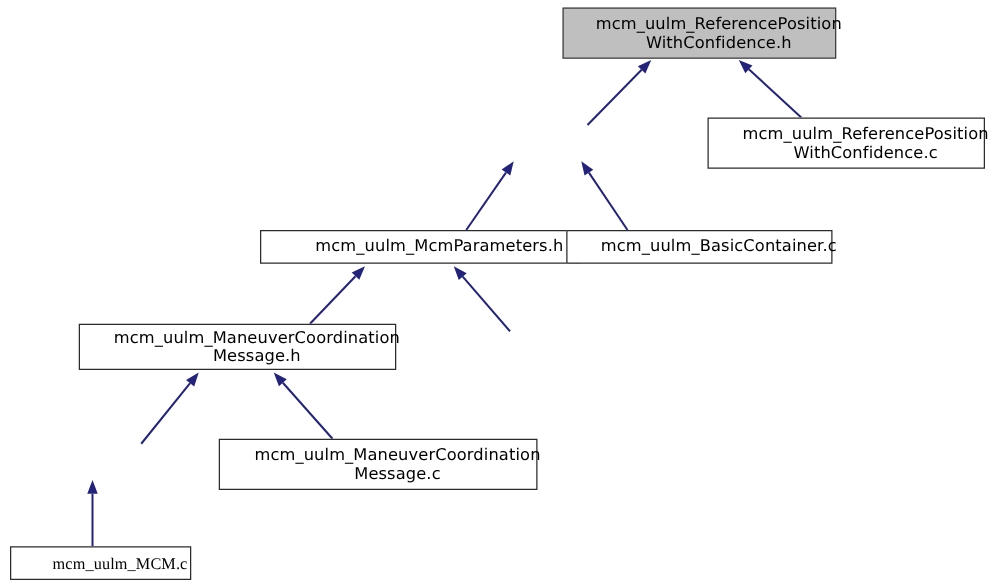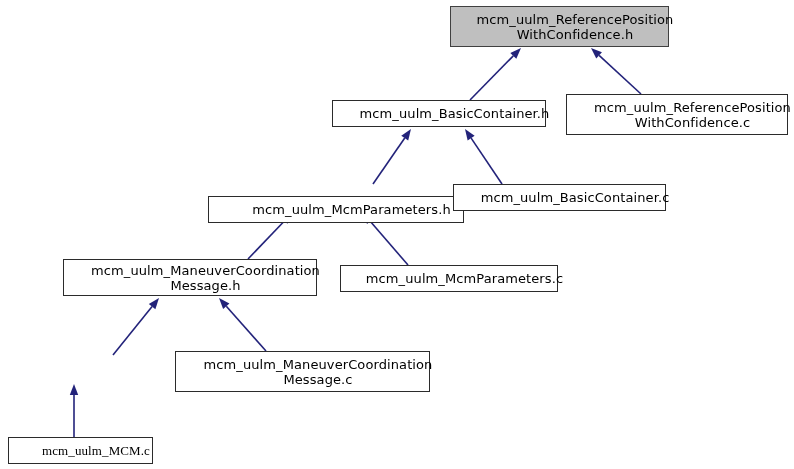--- a/index.html
+++ b/index.html
@@ -69,24 +69,22 @@
       <polygon points="363,213 373.374052655172,218.56947318044698 367.02223572248465,224.0662378337341" fill="#23237a"></polygon>
       <line x1="113" y1="355" x2="152.0917880491494" y2="306.56017567822795" stroke="#23237a" stroke-width="1.6"></line>
       <polygon points="159,298 155.3602187626546,309.19785660491635 148.82335733564418,303.92249475153955" fill="#23237a"></polygon>
       <line x1="266" y1="351" x2="226.29835887360355" y2="306.23006426172316" stroke="#23237a" stroke-width="1.6"></line>
       <polygon points="219,298 229.44074704626146,303.44341814634726 223.15597070094563,309.01671037709906" fill="#23237a"></polygon>
       <line x1="74" y1="437" x2="74" y2="395" stroke="#23237a" stroke-width="1.6"></line>
       <polygon points="74,384 78.2,395 69.8,395" fill="#23237a"></polygon>
     </svg>
 <div class="node highlight" style="left: 450px; top: 6px; width: 219px; height: 41px;"><span class="node-label">mcm_uulm_ReferencePosition
 WithConfidence.h</span></div>
-    <div class="node" style="left: 332px; top: 100px; width: 214px; height: 27px;"><span class="node-label">mcm_uulm_BasicContainer.h</span></div>
     <div class="node" style="left: 566px; top: 94px; width: 222px; height: 41px;"><span class="node-label">mcm_uulm_ReferencePosition
 WithConfidence.c</span></div>
-    <div class="node" style="left: 208px; top: 196px; width: 256px; height: 27px;"><span class="node-label">mcm_uulm_McmParameters.h</span></div>
+    <div class="node" style="left: 208px; top: 184px; width: 256px; height: 27px;"><span class="node-label">mcm_uulm_McmParameters.h</span></div>
     <div class="node" style="left: 453px; top: 184px; width: 213px; height: 27px;"><span class="node-label">mcm_uulm_BasicContainer.c</span></div>
     <div class="node" style="left: 63px; top: 259px; width: 254px; height: 37px;"><span class="node-label">mcm_uulm_ManeuverCoordination
 Message.h</span></div>
-    <div class="node" style="left: 340px; top: 265px; width: 218px; height: 27px;"><span class="node-label">mcm_uulm_McmParameters.c</span></div>
     <div class="node" style="left: 175px; top: 351px; width: 255px; height: 41px;"><span class="node-label">mcm_uulm_ManeuverCoordination
 Message.c</span></div>
     <div class="node" style="left: 8px; top: 437px; width: 145px; height: 27px; font-family: Liberation Serif, serif;"><span class="node-label">mcm_uulm_MCM.c</span></div>
   </div>
 
 </body></html>

